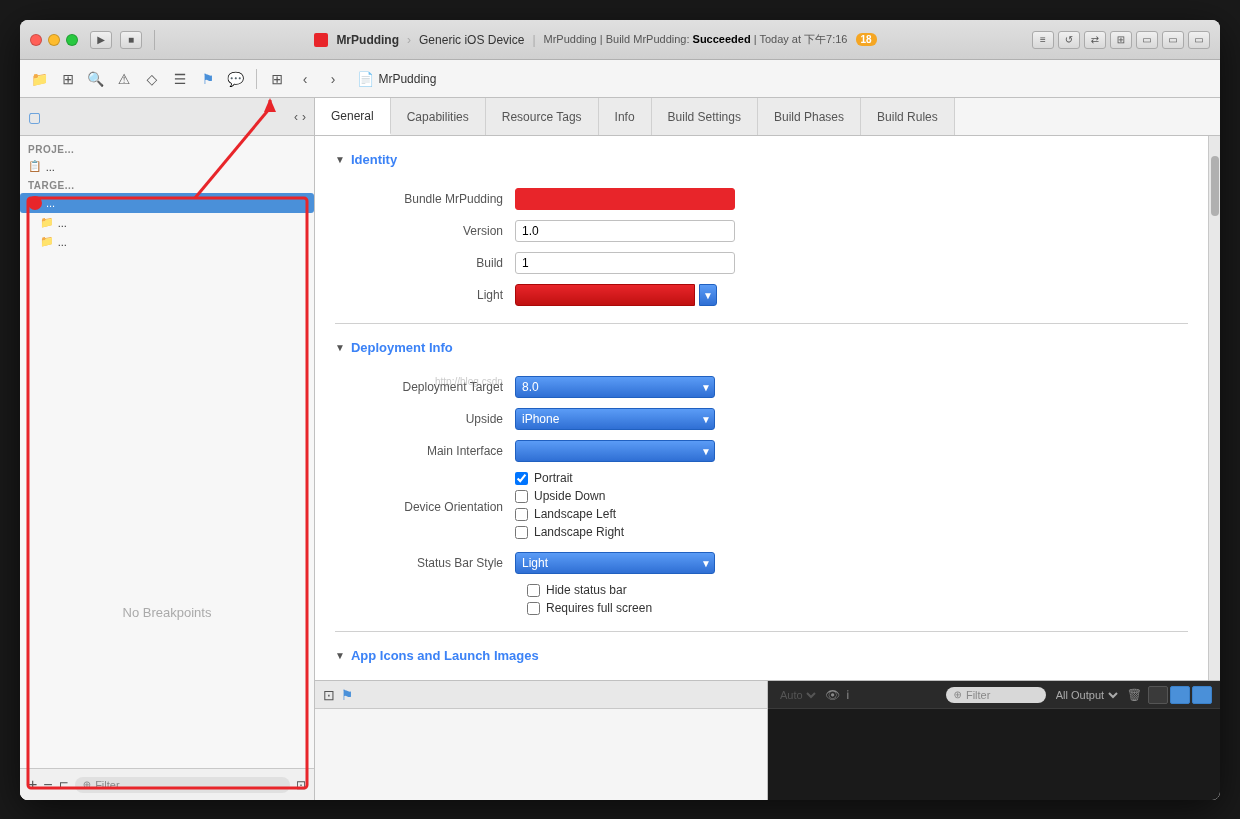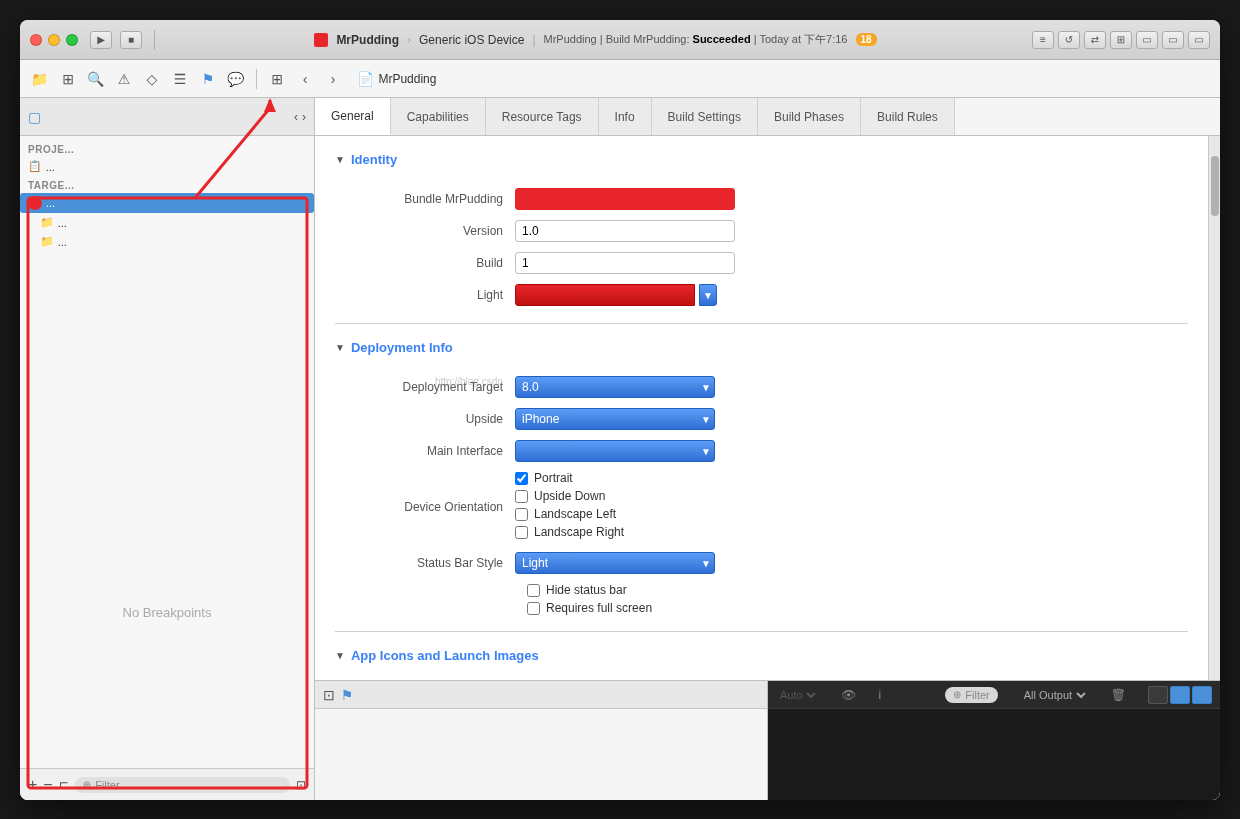--- a/index.html
+++ b/index.html
@@ -321,21 +321,21 @@
       align-items: center;
       padding: 0 8px;
       gap: 6px;
     }
     .console-toolbar-right {
       background: #2a2a2a;
       border-bottom: 1px solid #3a3a3a;
       display: flex;
       align-items: center;
       padding: 0 8px;
-      gap: 22px;
+      gap: 6px;
     }
     .console-btn { font-size: 14px; color: #555; cursor: pointer; }
     .console-btn-blue { color: #4a90d9; }
     .console-filter {
       display: flex; align-items: center; gap: 4px;
       background: #d8d8d8; border-radius: 10px; padding: 2px 8px;
       font-size: 11px; color: #888; flex: 1;
     }
     .output-select {
       background: transparent; border: none; font-size: 11px; color: #888;

